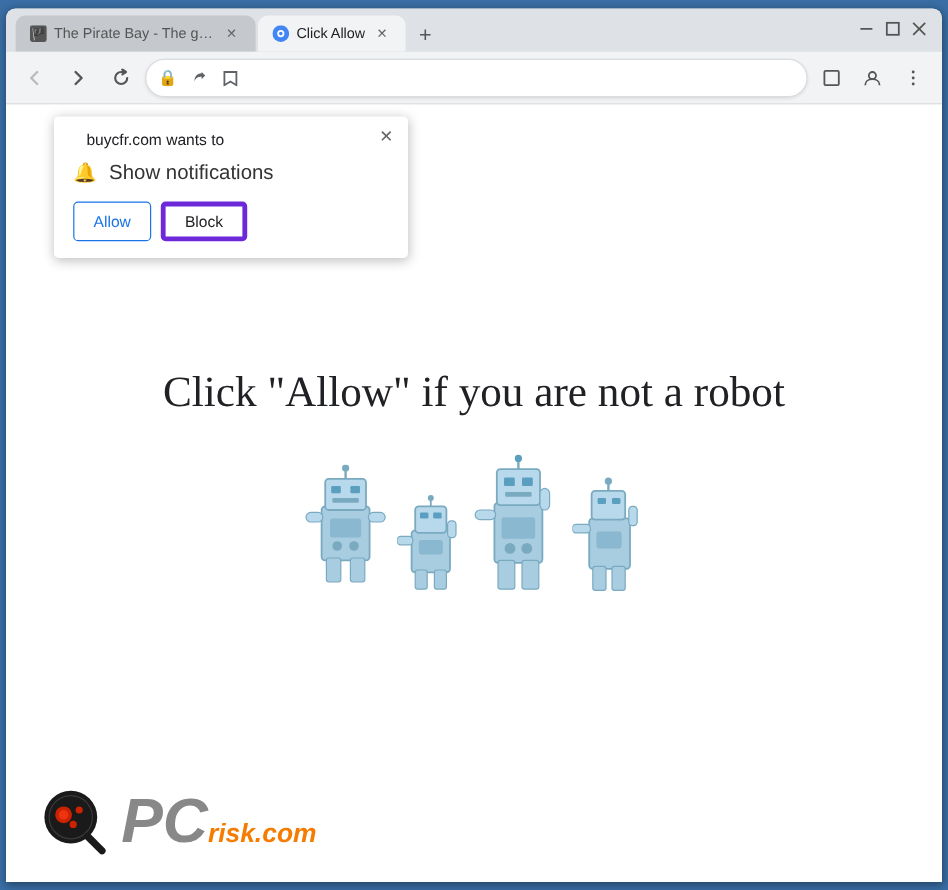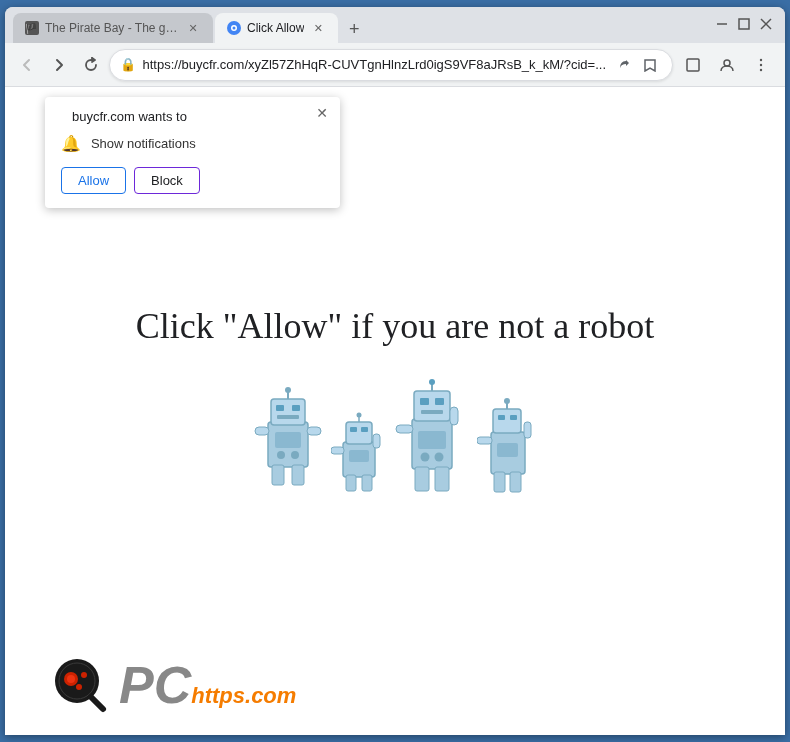--- a/index.html
+++ b/index.html
@@ -254,21 +254,21 @@
       gap: 10px;
       margin-bottom: 14px;
     }
 
     .bell-icon {
       font-size: 16px;
       color: #555;
     }
 
     .permission-label {
-      font-size: 13px;
+      font-size: 17px;
       color: #333;
     }
 
     .popup-buttons {
       display: flex;
       gap: 8px;
     }
 
     .btn-allow {
       padding: 5px 16px;
@@ -276,21 +276,21 @@
       border-radius: 4px;
       background: #fff;
       color: #1a73e8;
       font-size: 13px;
       cursor: pointer;
       font-weight: 500;
     }
 
     .btn-block {
       padding: 5px 16px;
-      border: 1px solid #6d28d9;
+      border: 4px solid #6d28d9;
       border-radius: 4px;
       background: #fff;
       color: #202124;
       font-size: 13px;
       cursor: pointer;
       font-weight: 500;
     }
 
     
     .main-heading {
@@ -307,21 +307,21 @@
       display: flex;
       align-items: flex-end;
       gap: 8px;
       margin-bottom: 20px;
     }
 
     
     .pcrisk-logo {
       position: absolute;
       bottom: 20px;
-      left: 46px;
+      left: 28px;
       display: flex;
       align-items: center;
       gap: 8px;
       justify-content: space-between;
     }
 
     .pcrisk-icon {
       width: 60px;
       height: 60px;
     }
@@ -411,21 +411,20 @@
     </button>
     <button class="nav-btn">
       <svg width="16" height="16" viewBox="0 0 16 16">
           <path d="M13 8A5 5 0 1 1 8 3h3l-2-2" stroke="#555" stroke-width="1.8" fill="none" stroke-linecap="round" stroke-linejoin="round"></path>
           <polyline points="9,1 12,3 9,5" stroke="#555" stroke-width="1.8" fill="none" stroke-linecap="round" stroke-linejoin="round"></polyline>
         </svg>
     </button>
 
     <div class="address-bar-container">
       <span class="lock-icon">🔒</span>
-      <span class="address-text">https://buycfr.com/xyZl57ZhHqR-CUVTgnHlnzLrd0igS9VF8aJRsB_k_kM/?cid=...</span>
       <div class="address-actions">
         <span class="addr-btn">
           <svg width="14" height="14" viewBox="0 0 14 14">
               <path d="M9 2l3 3-3 3V6c-3 0-5 1-6 4 0-4 2-7 6-7V2z" fill="#5f6368"></path>
             </svg>
         </span>
         <span class="addr-btn">
           <svg width="14" height="14" viewBox="0 0 14 14">
               <path d="M2 2h10v11l-5-3-5 3V2z" fill="none" stroke="#5f6368" stroke-width="1.5"></path>
             </svg>
@@ -567,20 +566,20 @@
 
           <circle cx="20" cy="24" r="7" fill="#cc2200"></circle>
           <circle cx="20" cy="24" r="4" fill="#ee3311"></circle>
 
           <circle cx="33" cy="20" r="3" fill="#cc2200"></circle>
           <circle cx="28" cy="32" r="3" fill="#cc2200"></circle>
         </svg>
         <div class="pcrisk-text">
           <div style="display:flex; align-items:baseline;">
             <span class="pcrisk-pc" style="font-size:52px; font-weight:900; color:#888; font-style:italic; font-family:Arial,sans-serif;">PC</span>
-            <span class="pcrisk-risk" style="font-size:22px; color:#f57c00; font-weight:700; font-style:italic; font-family:Arial,sans-serif;">https.com</span>
+            <span class="pcrisk-risk" style="font-size:22px; color:#f57c00; font-weight:700; font-style:italic; font-family:Arial,sans-serif;">risk.com</span>
           </div>
         </div>
       </div>
 
     </div>
   </div>
 </div>
 
 </body></html>

